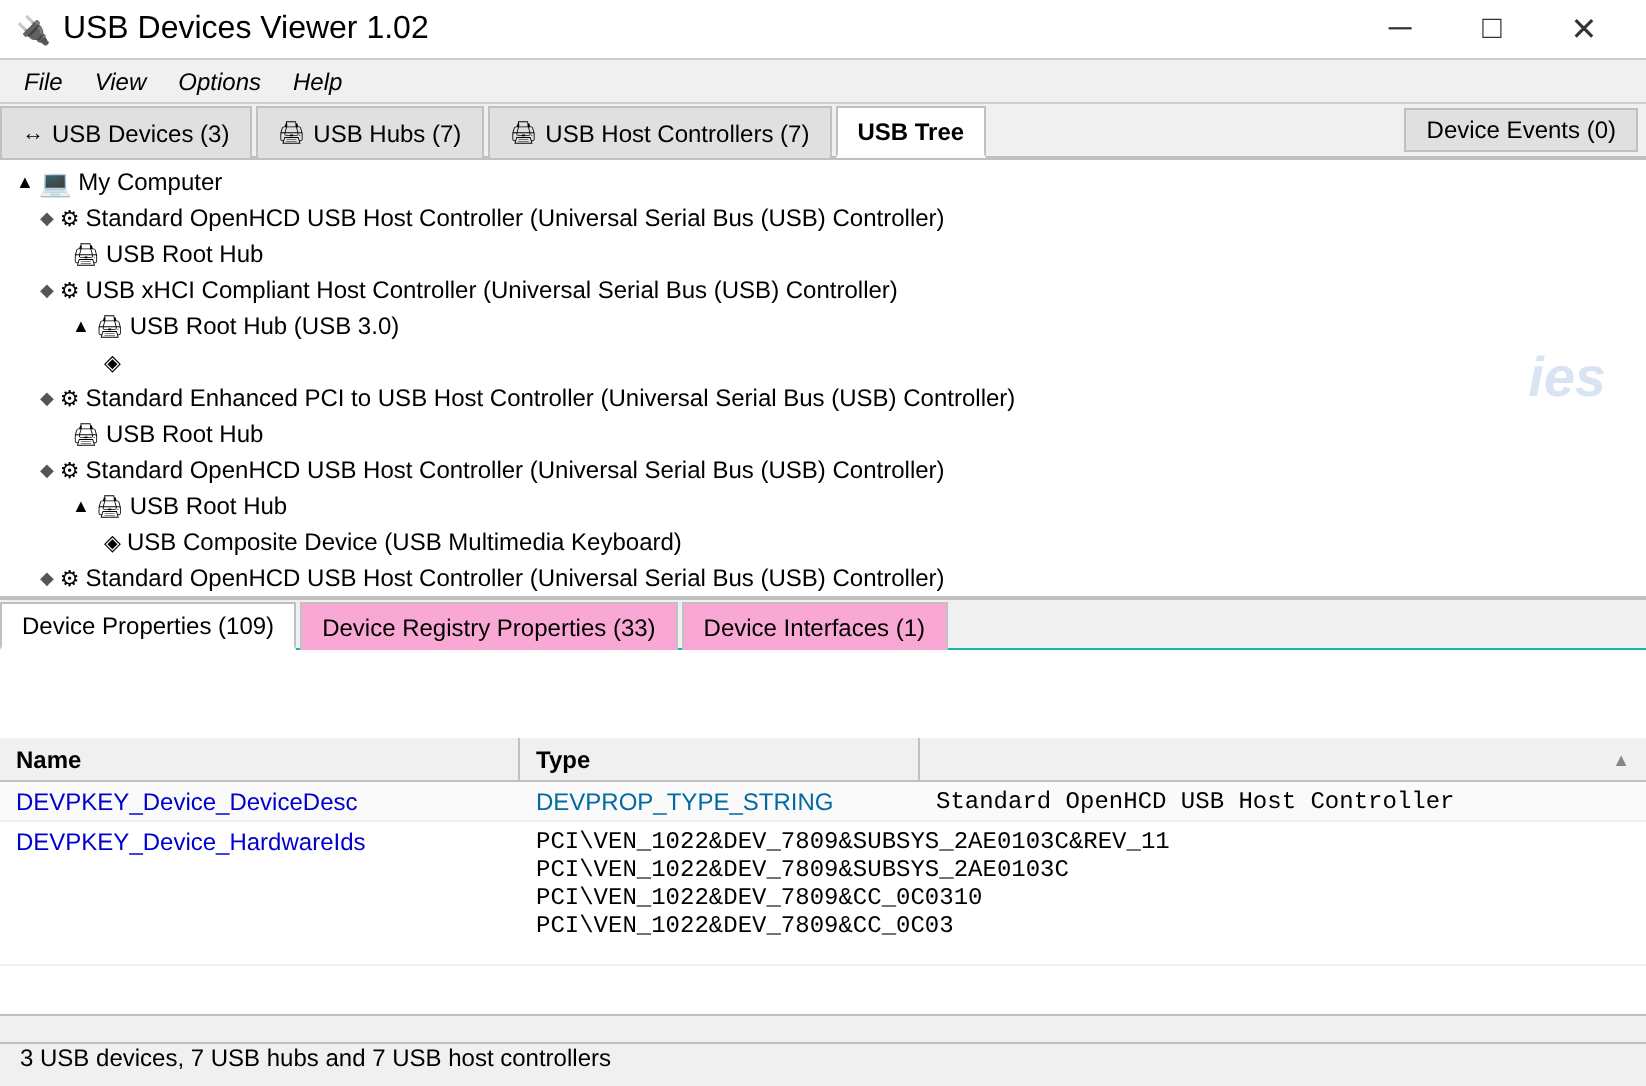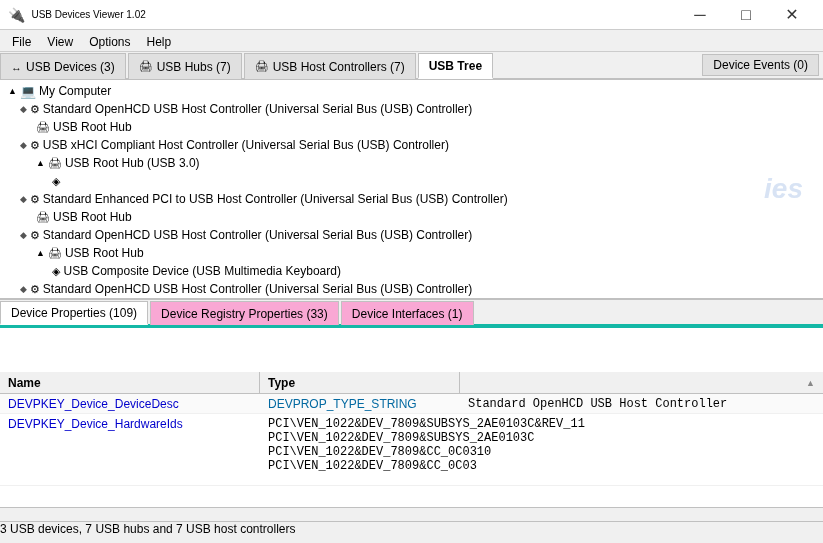--- a/index.html
+++ b/index.html
@@ -17,21 +17,21 @@
     .title-bar {
       background: #fff;
       height: 30px;
       display: flex;
       align-items: center;
       padding: 0 8px;
       border-bottom: 1px solid #ccc;
       user-select: none;
     }
     .title-bar-text {
-      font-size: 10px;
+      font-size: 16px;
       flex: 1;
     }
     .title-bar-controls {
       display: flex;
       gap: 0;
     }
     .title-bar-btn {
       width: 46px;
       height: 30px;
       border: none;
@@ -42,23 +42,24 @@
       align-items: center;
       justify-content: center;
       color: #333;
     }
 
     
     .menu-bar {
       background: #f0f0f0;
       height: 22px;
       display: flex;
-      align-items: flex-end;
+      align-items: center;
       padding: 0 4px;
       border-bottom: 1px solid #ccc;
+      font-style: italic;
     }
     .menu-item {
       padding: 2px 8px;
       cursor: pointer;
       font-size: 12px;
     }
 
     
     .tab-bar {
       background: #f0f0f0;
@@ -145,21 +146,21 @@
       font-style: italic;
       pointer-events: none;
       z-index: 0;
       opacity: 0.7;
     }
 
     
     .bottom-tabs {
       display: flex;
       background: #f0f0f0;
-      border-bottom: 4px solid #14b8a6;
+      border-bottom: 1px solid #14b8a6;
     }
     .bottom-tab {
       height: 24px;
       padding: 0 10px;
       display: flex;
       align-items: center;
       cursor: pointer;
       border: 1px solid #c0c0c0;
       border-bottom: none;
       background: #f9a8d4;
@@ -220,21 +221,21 @@
     .prop-cell.value { color: #000; }
     .prop-cell.value span { display: block; font-family: Liberation Mono, monospace; }
 
     
     .status-bar {
       height: 14px;
       background: #f0f0f0;
       border-top: 1px solid #c0c0c0;
       display: flex;
       align-items: center;
-      padding: 0 0;
+      padding: 0 10px;
       font-size: 12px;
     }
   </style>
 </head>
 <body>
 
 <div class="title-bar">
   <span style="margin-right:6px; font-size:14px;">🔌</span>
   <span class="title-bar-text">USB Devices Viewer 1.02</span>
   <div class="title-bar-controls">

